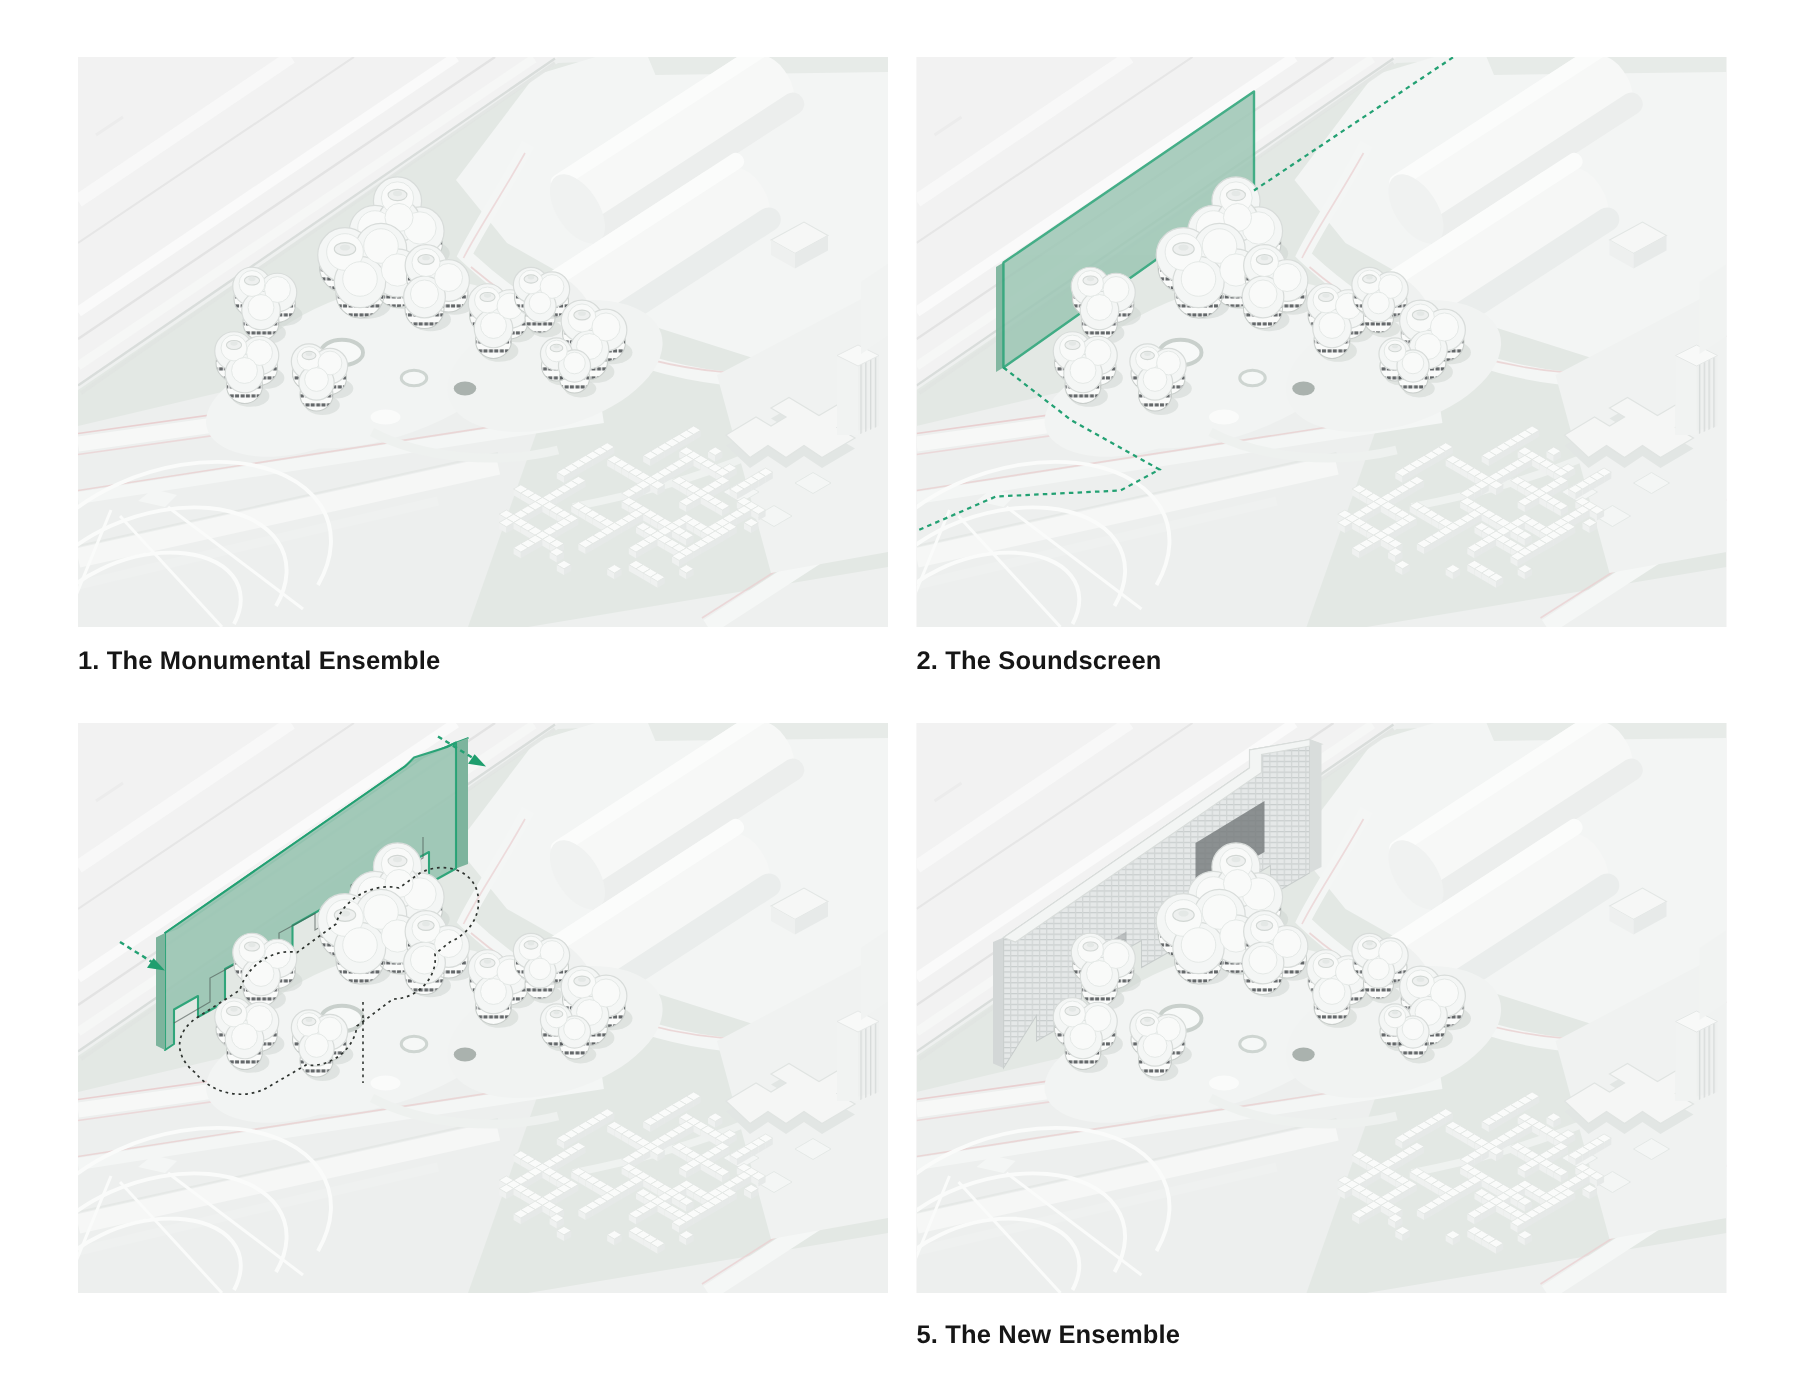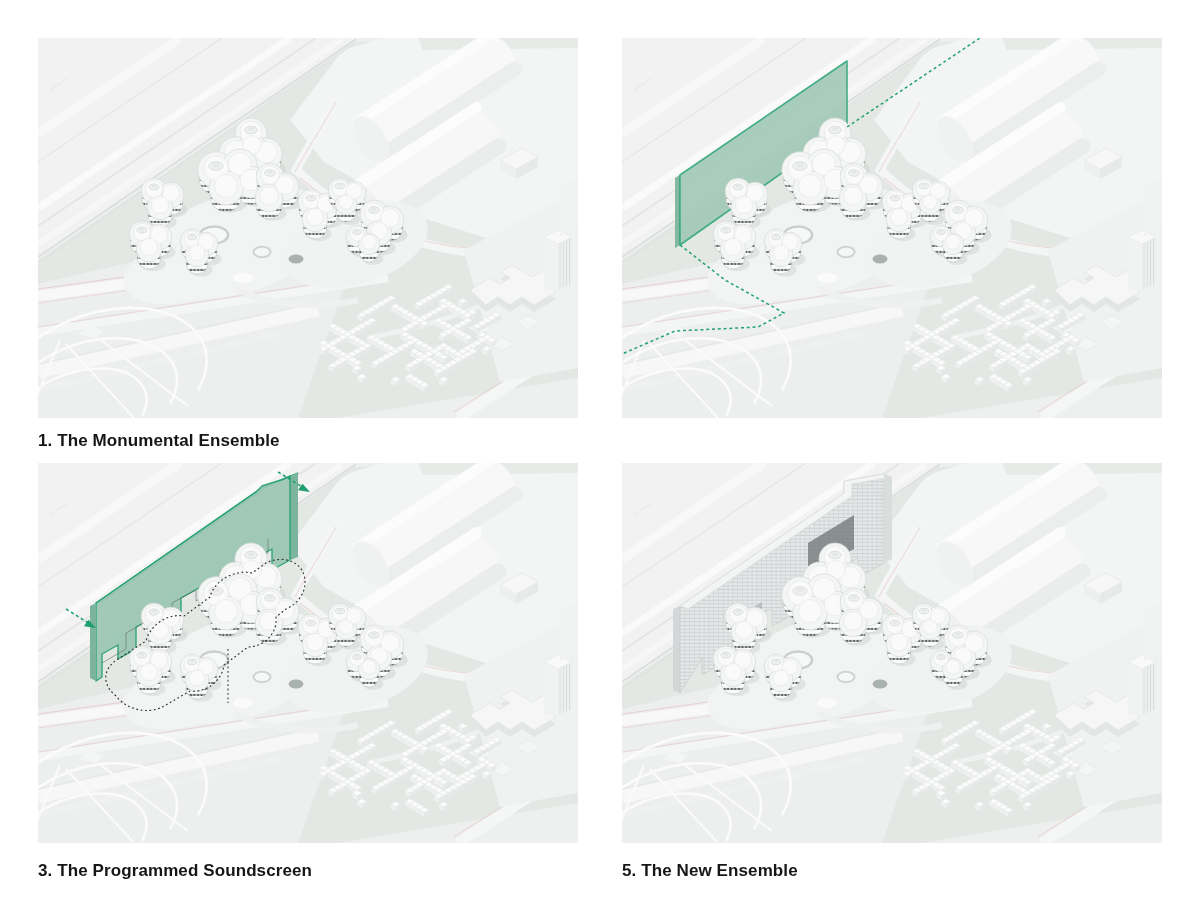--- a/index.html
+++ b/index.html
@@ -1,19 +1,19 @@
 <!DOCTYPE html>
 <html style="--paper: #ffffff; --ink: #161616; --ink-dotted: #2e332f; --ground: #eef0ef; --lawn: #e3e8e4; --pad: #f3f5f4; --bldg: #f6f7f6; --bldg-edge: #dde1df; --road-pink: #e9cfd0; --green-stroke: #23a173; --green-fill: #9cc6b4; --green-top: #cfe3da; --green-side: #7db49d;"><head>
 <meta charset="utf-8">
 <style>
   html,body{margin:0;padding:0;background:#ffffff;}
   body{width:1200px;height:920px;font-family:"Liberation Sans",sans-serif;overflow:hidden;}
   .sheet{position:relative;width:1200px;height:920px;background:var(--paper,#fff);}
-  .grid{position:absolute;left:38px;top:38px;width:1124px;display:grid;
-        grid-template-columns:540px 540px;column-gap:44px;row-gap:0;}
+  .grid{position:absolute;left:52px;top:38px;width:1124px;display:grid;
+        grid-template-columns:540px 540px;column-gap:44px;row-gap:0;gap:19px;}
   figure.panel{margin:0;width:540px;}
   figure.panel .scene{width:540px;height:380px;background:#f1f2f1;overflow:hidden;}
   figure.panel svg{display:block;}
   figcaption{height:45px;display:flex;align-items:center;
              font-weight:700;font-size:17px;letter-spacing:.1px;color:var(--ink,#161616);}
   .row2 figcaption{height:50px;align-items:flex-end;padding-bottom:12px;box-sizing:border-box;}
   #defs-holder{position:absolute;width:0;height:0;overflow:hidden;}
   
   .lawn{fill:var(--lawn)}
   .ground{fill:var(--ground)}
@@ -46,35 +46,35 @@
       <div class="scene" id="scene-1">
           <svg viewBox="0 0 540 380" width="540" height="380">
             <use href="#g-ground"></use>
             <use href="#g-structures"></use>
             <use href="#ov-soundscreen-wall"></use>
             <use href="#g-towers"></use>
             <use href="#ov-soundscreen-trace-ne"></use>
             <use href="#ov-soundscreen-trace-sw"></use>
           </svg>
         </div>
+      <figcaption>2. The Soundscreen</figcaption>
     </figure>
 
     <figure class="panel row2">
       <div class="scene" id="scene-2">
           <svg viewBox="0 0 540 380" width="540" height="380">
             <use href="#g-ground"></use>
             <use href="#g-structures"></use>
             <use href="#ov-programmed-volume"></use>
             <use href="#g-towers"></use>
             <use href="#ov-programmed-footprint-outline"></use>
             <use href="#ov-extend-arrow-ne"></use>
             <use href="#ov-extend-arrow-sw"></use>
           </svg>
         </div>
-      <figcaption>3. The Programmed Soundscreen</figcaption>
     </figure>
 
     <figure class="panel row2">
       <div class="scene" id="scene-3">
           <svg viewBox="0 0 540 380" width="540" height="380">
             <use href="#g-ground"></use>
             <use href="#g-structures"></use>
             <use href="#ov-new-slab-building"></use>
             <use href="#g-towers"></use>
           </svg>

